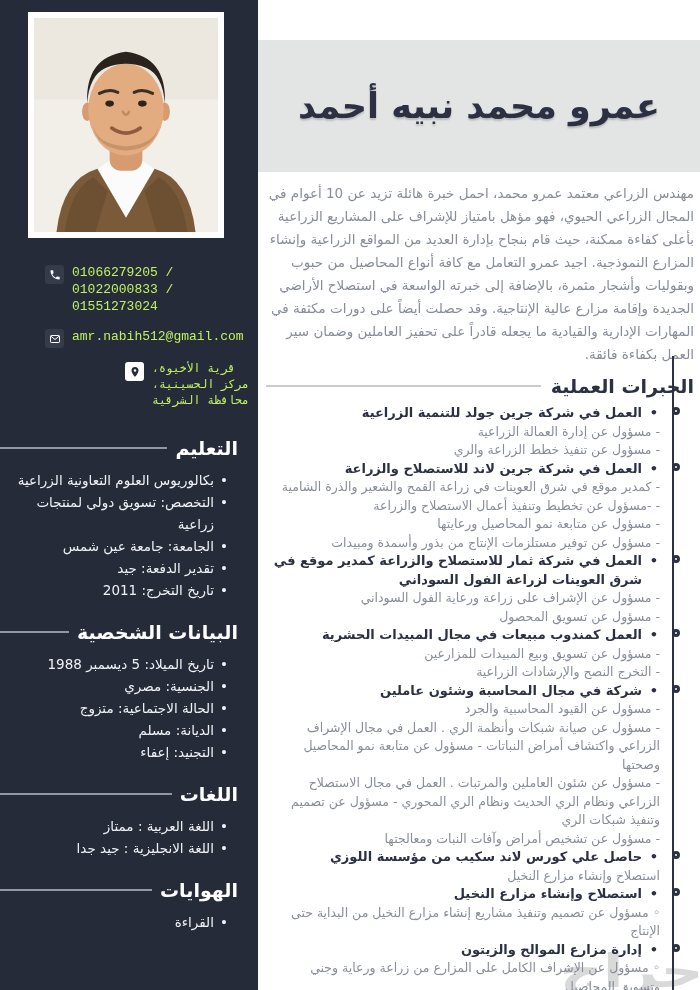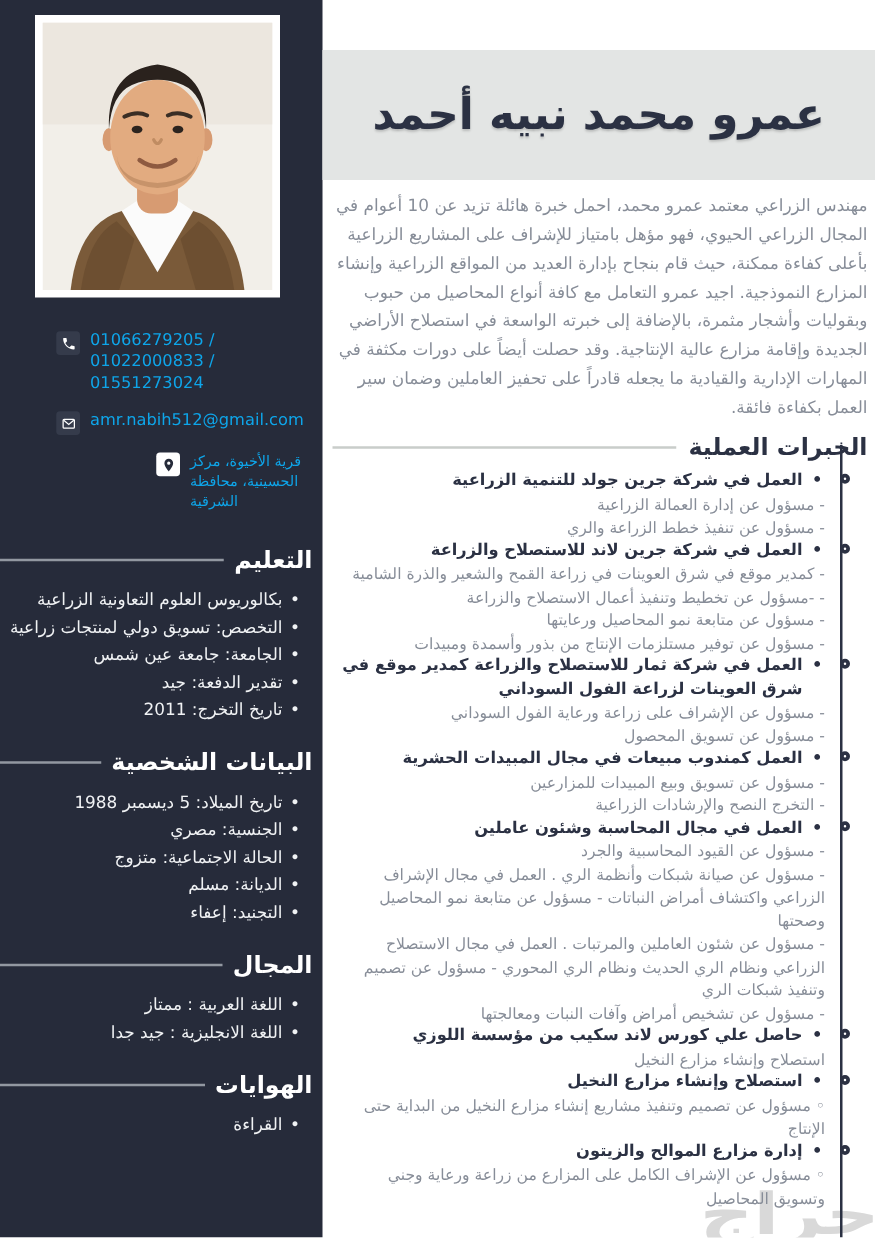--- a/index.html
+++ b/index.html
@@ -21,36 +21,36 @@
   .photo-frame{width:196px;height:226px;margin:12px 34px 0 28px;background:#fff;padding:6px;}
   .photo-frame svg{width:100%;height:100%;display:block;}
 
   .contact{margin-top:26px;}
   .c-row{display:flex;gap:8px;align-items:flex-start;margin-bottom:13px;}
   .c-row.ltr{direction:ltr;padding:0 10px 0 45px;}
   .c-row.loc{direction:rtl;padding:0 4px 0 10px;justify-content:flex-start;}
   .c-icon{width:19px;height:19px;border-radius:3px;background:var(--icon-bg);display:flex;align-items:center;justify-content:center;flex:0 0 19px;margin-top:1px;}
   .c-icon svg{width:12px;height:12px;display:block;}
   .c-icon.light{background:#ffffff;}
-  .c-text{font-size:13px;line-height:17px;color:#0ea5e9;word-break:break-word;}
+  .c-text{font-size:13px;line-height:17px;color:#bef264;word-break:break-word;font-family:Liberation Mono, monospace;}
   .c-text.num{max-width:165px;}
   .c-text.loc{max-width:102px;font-size:11.5px;line-height:16px;text-align:left;}
 
   .side-sections{margin-top:28px;}
-  .s-sec{margin-bottom:20px;padding-right:8px;}
+  .s-sec{margin-bottom:20px;padding-right:20px;}
   .s-head{display:flex;align-items:center;gap:8px;margin-bottom:10px;}
   .s-title{margin:0;font-size:19px;font-weight:bold;color:#fff;}
   .s-rule{flex:1;height:2px;background:var(--rule-sidebar);}
   .s-items{padding-right:10px;}
   .s-item{position:relative;padding-right:14px;font-size:13.5px;line-height:22px;color:#f0f2f4;text-align:right;}
   .s-b{position:absolute;right:0;top:0;}
 
   
   .main{flex:1;position:relative;direction:rtl;}
-  .name-band{margin-top:40px;height:104px;background:var(--band-bg);display:flex;align-items:center;justify-content:center;}
+  .name-band{margin-top:40px;height:132px;background:var(--band-bg);display:flex;align-items:center;justify-content:center;}
   .name-band h1{margin:0;font-size:35px;font-weight:bold;color:var(--navy);text-shadow:0 2px 2px rgba(0,0,0,.18);white-space:nowrap;}
 
   .summary{margin:10px 6px 0 8px;font-size:13.5px;line-height:23px;color:var(--muted);text-align:right;}
 
   .exp-head{display:flex;align-items:center;gap:10px;margin:9px 6px 7px 8px;}
   .exp-head h2{margin:0;font-size:19px;font-weight:bold;color:var(--navy);}
   .x-rule{flex:1;height:2px;background:var(--rule-light);}
 
   .exp-list{margin:2px 40px 0 8px;position:relative;z-index:2;}
   .exp-item{position:relative;}
@@ -145,21 +145,21 @@
 
           <div class="s-item"><span class="s-b">•</span><span>تاريخ الميلاد: 5 ديسمبر 1988</span></div>
             <div class="s-item"><span class="s-b">•</span><span>الجنسية: مصري</span></div>
             <div class="s-item"><span class="s-b">•</span><span>الحالة الاجتماعية: متزوج</span></div>
             <div class="s-item"><span class="s-b">•</span><span>الديانة: مسلم</span></div>
             <div class="s-item"><span class="s-b">•</span><span>التجنيد: إعفاء</span></div>
           </div>
         </section>
         <section class="s-sec">
           <div class="s-head">
-            <h2 class="s-title">المجال</h2>
+            <h2 class="s-title">اللغات</h2>
             <span class="s-rule"></span>
           </div>
           <div class="s-items">
 
           <div class="s-item"><span class="s-b">•</span><span>اللغة العربية : ممتاز</span></div>
             <div class="s-item"><span class="s-b">•</span><span>اللغة الانجليزية : جيد جدا</span></div>
           </div>
         </section>
         <section class="s-sec">
           <div class="s-head">
@@ -223,21 +223,21 @@
           <span class="tl-dot"></span>
           <div class="exp-title"><span class="ti-m">•</span><span>العمل كمندوب مبيعات في مجال المبيدات الحشرية</span></div>
           <div class="exp-details">
 
           <div class="exp-detail"><span>-</span> <span>مسؤول عن تسويق وبيع المبيدات للمزارعين</span></div>
             <div class="exp-detail"><span>-</span> <span>التخرج النصح والإرشادات الزراعية</span></div>
           </div>
         </div>
         <div class="exp-item">
           <span class="tl-dot"></span>
-          <div class="exp-title"><span class="ti-m">•</span><span>العمل في مجال المحاسبة وشئون عاملين</span></div>
+          <div class="exp-title"><span class="ti-m">•</span><span>شركة في مجال المحاسبة وشئون عاملين</span></div>
           <div class="exp-details">
 
           <div class="exp-detail"><span>-</span> <span>مسؤول عن القيود المحاسبية والجرد</span></div>
             <div class="exp-detail"><span>-</span> <span>مسؤول عن صيانة شبكات وأنظمة الري . العمل في مجال الإشراف الزراعي واكتشاف أمراض النباتات - مسؤول عن متابعة نمو المحاصيل وصحتها</span></div>
             <div class="exp-detail"><span>-</span> <span>مسؤول عن شئون العاملين والمرتبات . العمل في مجال الاستصلاح الزراعي ونظام الري الحديث ونظام الري المحوري - مسؤول عن تصميم وتنفيذ شبكات الري</span></div>
             <div class="exp-detail"><span>-</span> <span>مسؤول عن تشخيص أمراض وآفات النبات ومعالجتها</span></div>
           </div>
         </div>
         <div class="exp-item">
           <span class="tl-dot"></span>

